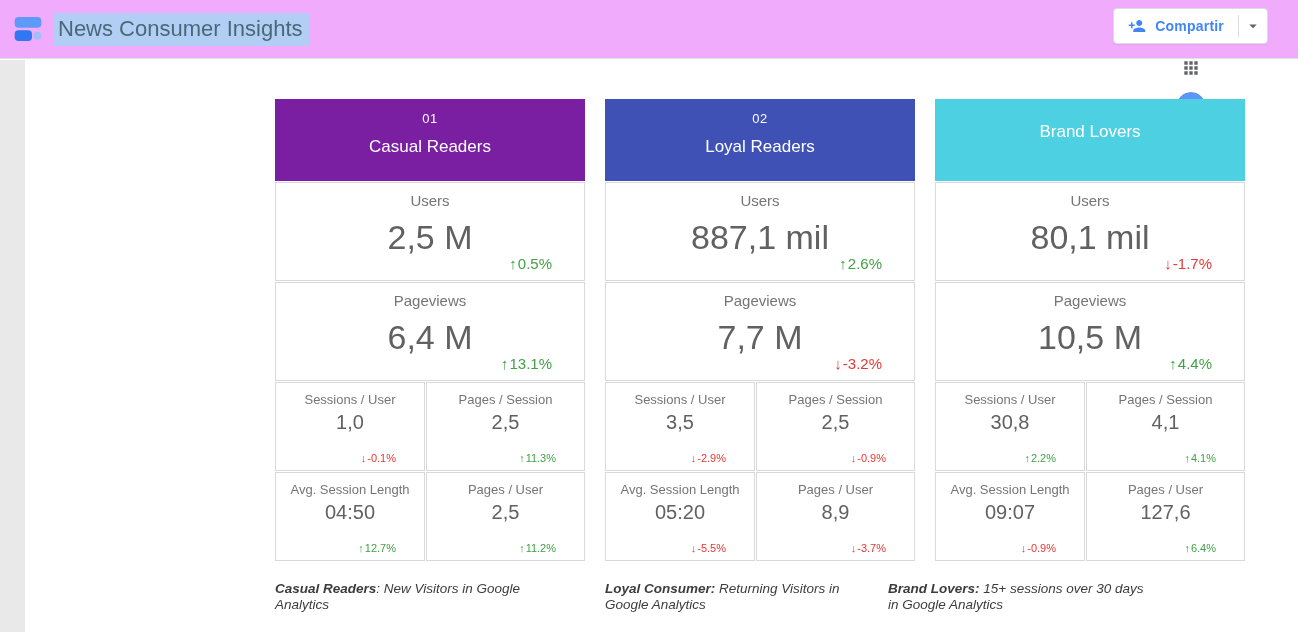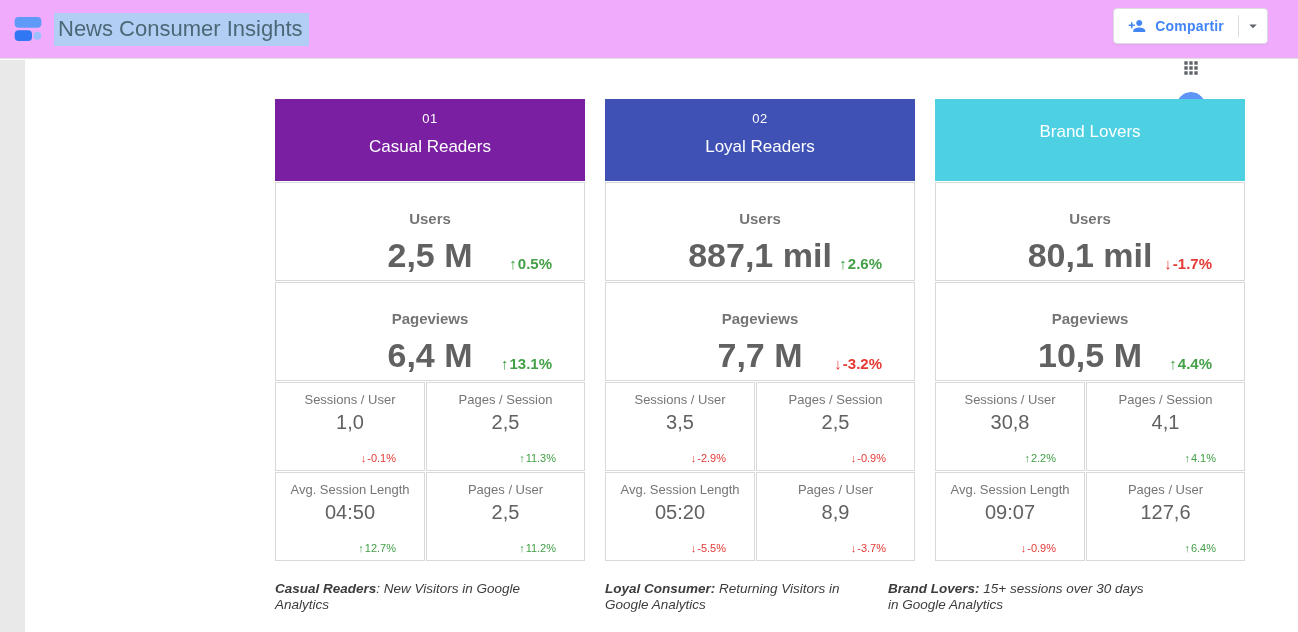--- a/index.html
+++ b/index.html
@@ -29,21 +29,21 @@
 
   
   .left-gutter { position:absolute; top:60px; left:0; width:25px; height:572px; background:#e9e9e9; }
 
   
   .card { position:absolute; top:99px; width:310px; display:flex; flex-direction:column; gap:1px; }
   .card-band { height:82px; color:#fff; text-align:center; padding-top:12px; cursor:pointer; }
   .card-index { font-size:13px; letter-spacing:.5px; }
   .card-name { font-size:17px; margin-top:11px; }
   .cell { position:relative; background:#fff; border:1px solid #d9d9d9; text-align:center; }
-  .cell.big { height:99px; padding-top:27px;font-weight:bold; }
+  .cell.big { height:99px; padding-top:9px; }
   .cell-label { font-size:15px; color:#757575; }
   .cell-value { font-size:34px; color:#616161; margin-top:9px; }
   .change { position:absolute; right:32px; bottom:8px; font-size:15px; display:flex; align-items:baseline; gap:1px; }
   .small-grid { display:grid; grid-template-columns:150px 159px; grid-auto-rows:89px; gap:1px; }
   .cell.small { padding-top:9px; }
   .cell-label.sm { font-size:13px; }
   .cell-value.sm { font-size:20px; margin-top:4px; }
   .change.sm { font-size:11px; right:28px; bottom:6px; }
   [data-dir="up"] { color:var(--up); }
   [data-dir="down"] { color:var(--down); }

